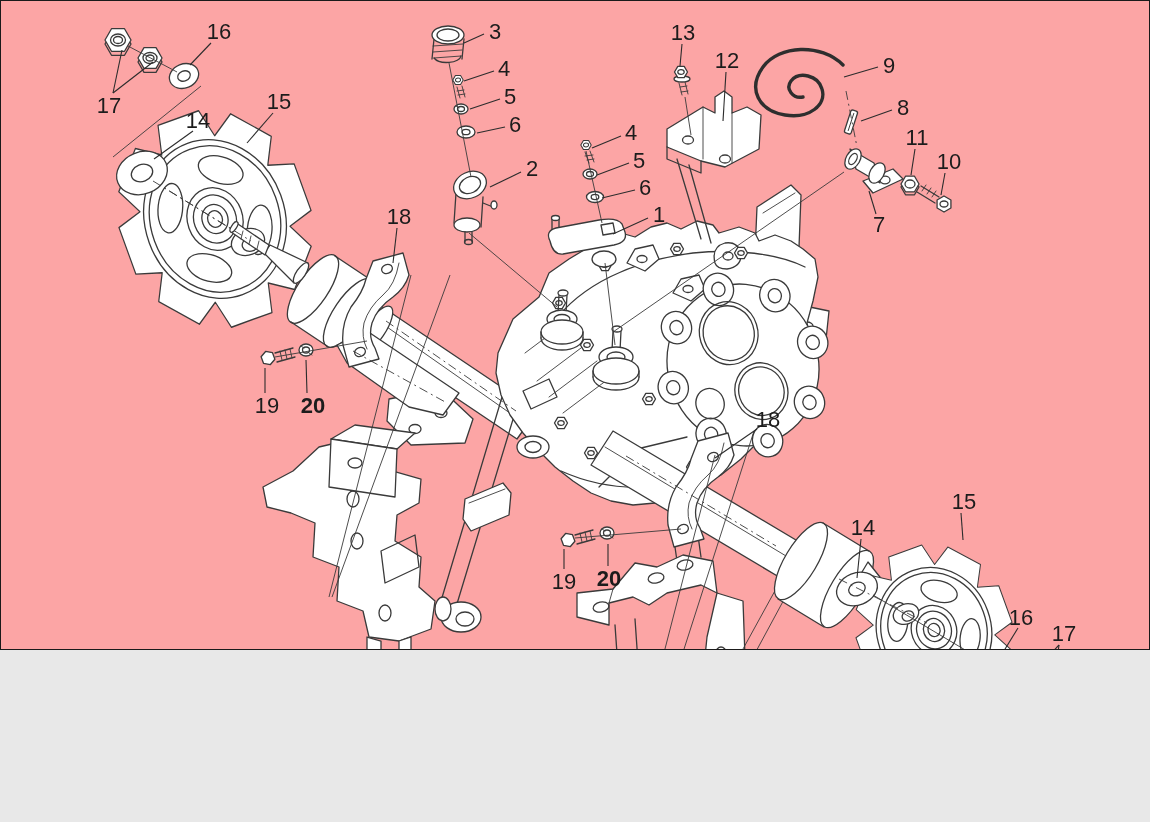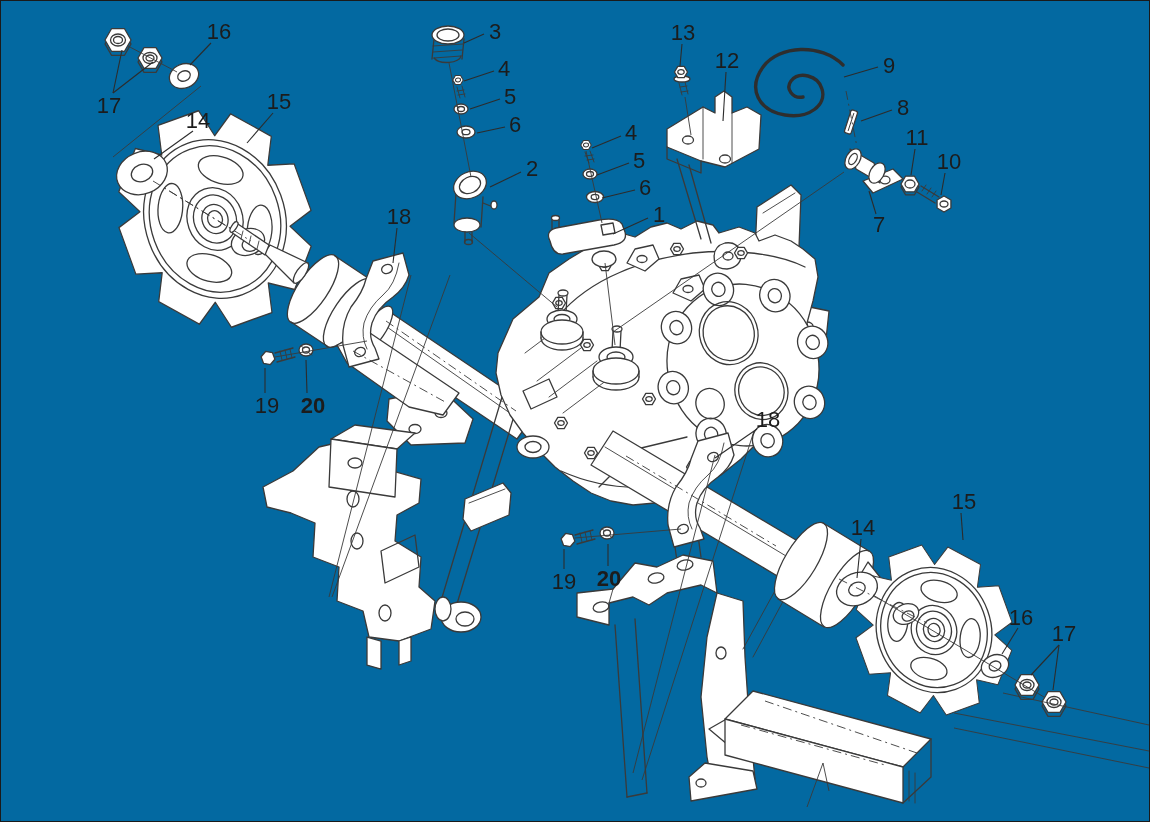--- a/index.html
+++ b/index.html
@@ -1,16 +1,16 @@
 <!DOCTYPE html>
 <html><head>
 <meta charset="utf-8">
 <style>
   html,body{margin:0;padding:0;background:#e8e8e8;font-family:"Liberation Sans",sans-serif;}
-  .stage{position:relative;width:1150px;height:822px;background:#0369a1;border:1px solid #1a1a1a;box-sizing:border-box;overflow:hidden;}
+  .stage{position:relative;width:1150px;height:650px;background:#fca5a5;border:1px solid #1a1a1a;box-sizing:border-box;overflow:hidden;}
   svg{display:block;}
   .art{stroke:#3a3a3a;stroke-width:1.3;fill:none;stroke-linejoin:round;stroke-linecap:round;}
   .fw{fill:#ffffff;}
   .thin{stroke-width:0.9;}
   .leader{stroke:#2c2c2c;stroke-width:1.1;fill:none;}
   .cline{stroke:#3a3a3a;stroke-width:0.9;fill:none;}
   .dline{stroke:#3a3a3a;stroke-width:0.9;fill:none;stroke-dasharray:9 4 2 4;}
   text.callout{font-family:"Liberation Sans",sans-serif;font-size:22px;fill:#1c1c1c;text-anchor:middle;}
   text.callout.bold{font-weight:bold;}
 </style>

